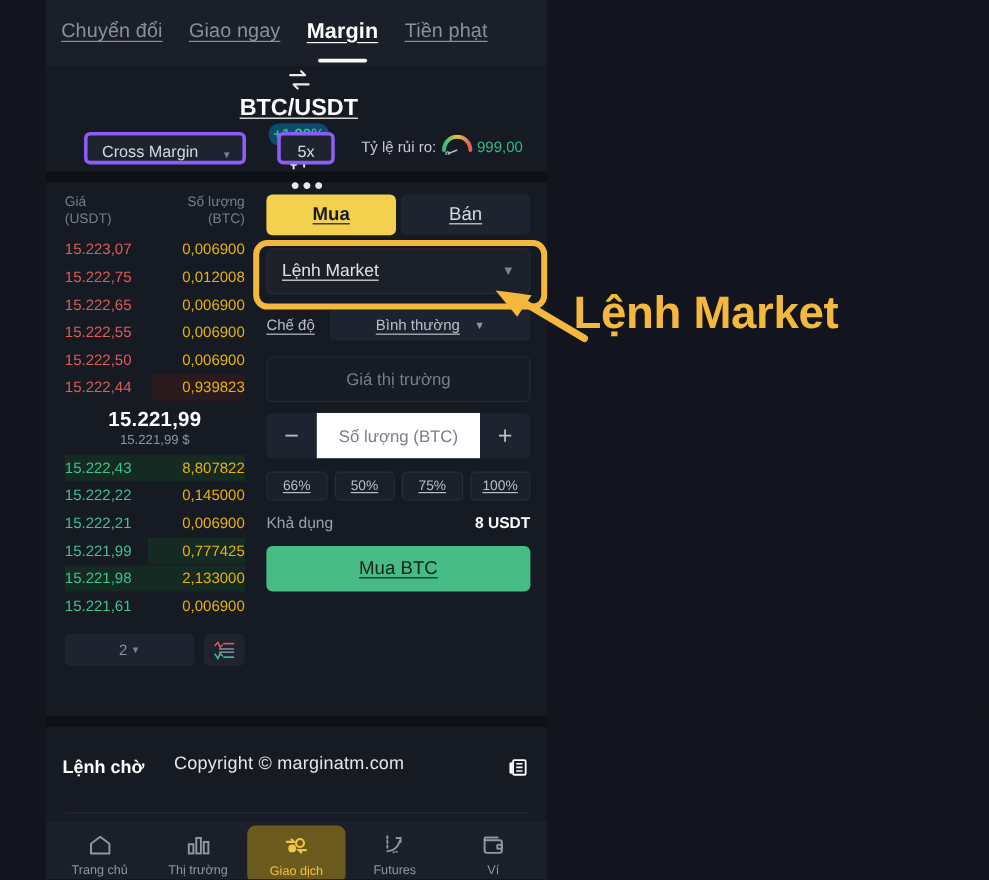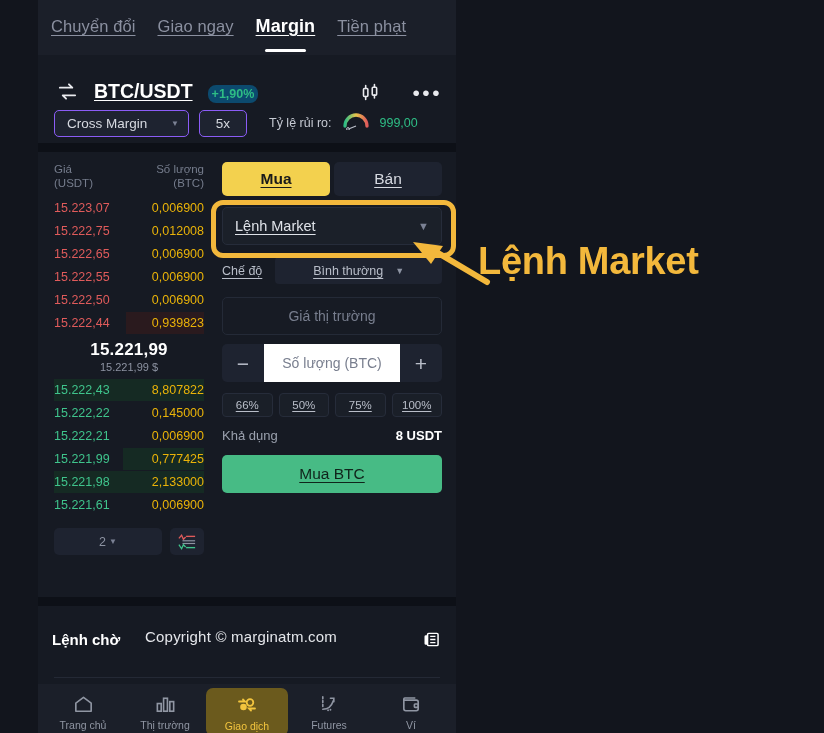--- a/index.html
+++ b/index.html
@@ -49,23 +49,24 @@
     position: absolute;
     left: 9px; right: 9px; bottom: -13px;
     height: 3px; border-radius: 2px;
     background: #ffffff;
   }
 
   
   .pairbar {
     height: 48px;
     display: flex;
-    align-items: flex-end;
+    align-items: center;
     padding: 0 14px 0 18px;
-    gap: 15px;
+    gap: 1px;
+    flex-direction: column;
   }
   .swap-icon { width: 23px; height: 23px; color: #e9eaee; flex: none; }
   .pair-name {
     font-size: 19.5px; font-weight: bold; color: #fff;
     text-decoration: underline; text-underline-offset: 2px;
   }
   .pair-chg {
     font-size: 12.5px; color: #2ebd85; font-weight: bold;
     background: #0c4a6e; padding: 2px 4px; border-radius: 8px;
   }
@@ -74,30 +75,30 @@
   .dots { letter-spacing: 2.5px; font-size: 21px; color: #e9eaee; line-height: 1; margin-left: 16px; }
 
   
   .ctrlbar {
     height: 40px;
     display: flex; align-items: center;
     padding: 0 14px 0 16px; gap: 10px;
   }
   .pill {
     background: #1e2330;
-    border: 1px solid #8b5cf6;
+    border: 3px solid #8b5cf6;
     border-radius: 5px;
     height: 27px;
-    display: flex; align-items: center; justify-content: center;
-    color: #d6d9e0; font-size: 13.5px;
+    display: flex; align-items: flex-end; justify-content: center;
+    color: #d6d9e0; font-size: 13.5px; margin-left: 16px;
   }
   .pill-cross { width: 135px; justify-content: space-between; padding: 0 9px 0 12px; }
   .pill-lev { width: 48px; }
   .caret { font-size: 8px; color: #7b8194; }
-  .risk-wrap { display: flex; align-items: center; gap: 11px; margin-left: 12px; }
+  .risk-wrap { display: flex; align-items: center; gap: 4px; margin-left: 12px; }
   .risk-label { font-size: 12.5px; color: #c6cad3; }
   .risk-val { font-size: 12.5px; color: #2ebd85; }
 
   
   .band { height: 9px; background: #0d1017; }
 
   
   .body { display: flex; height: 445px; }
   .obook { width: 178px; padding: 10px 12px 0 16px; }
   .trade { flex: 1; padding: 10px 14px 0 6px; }

